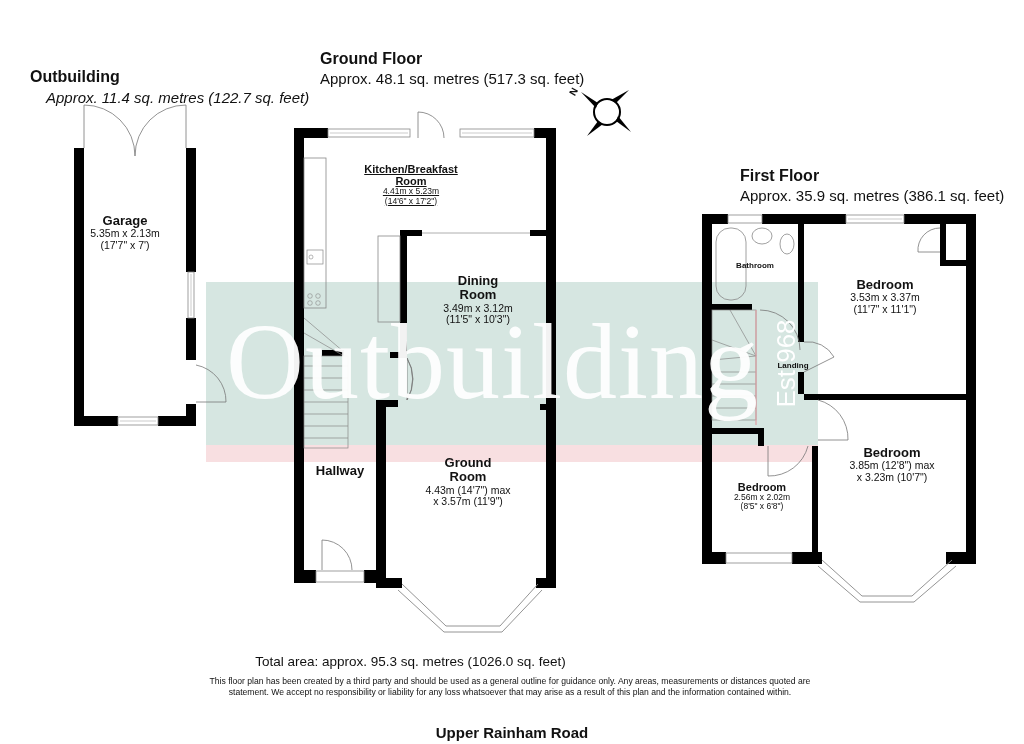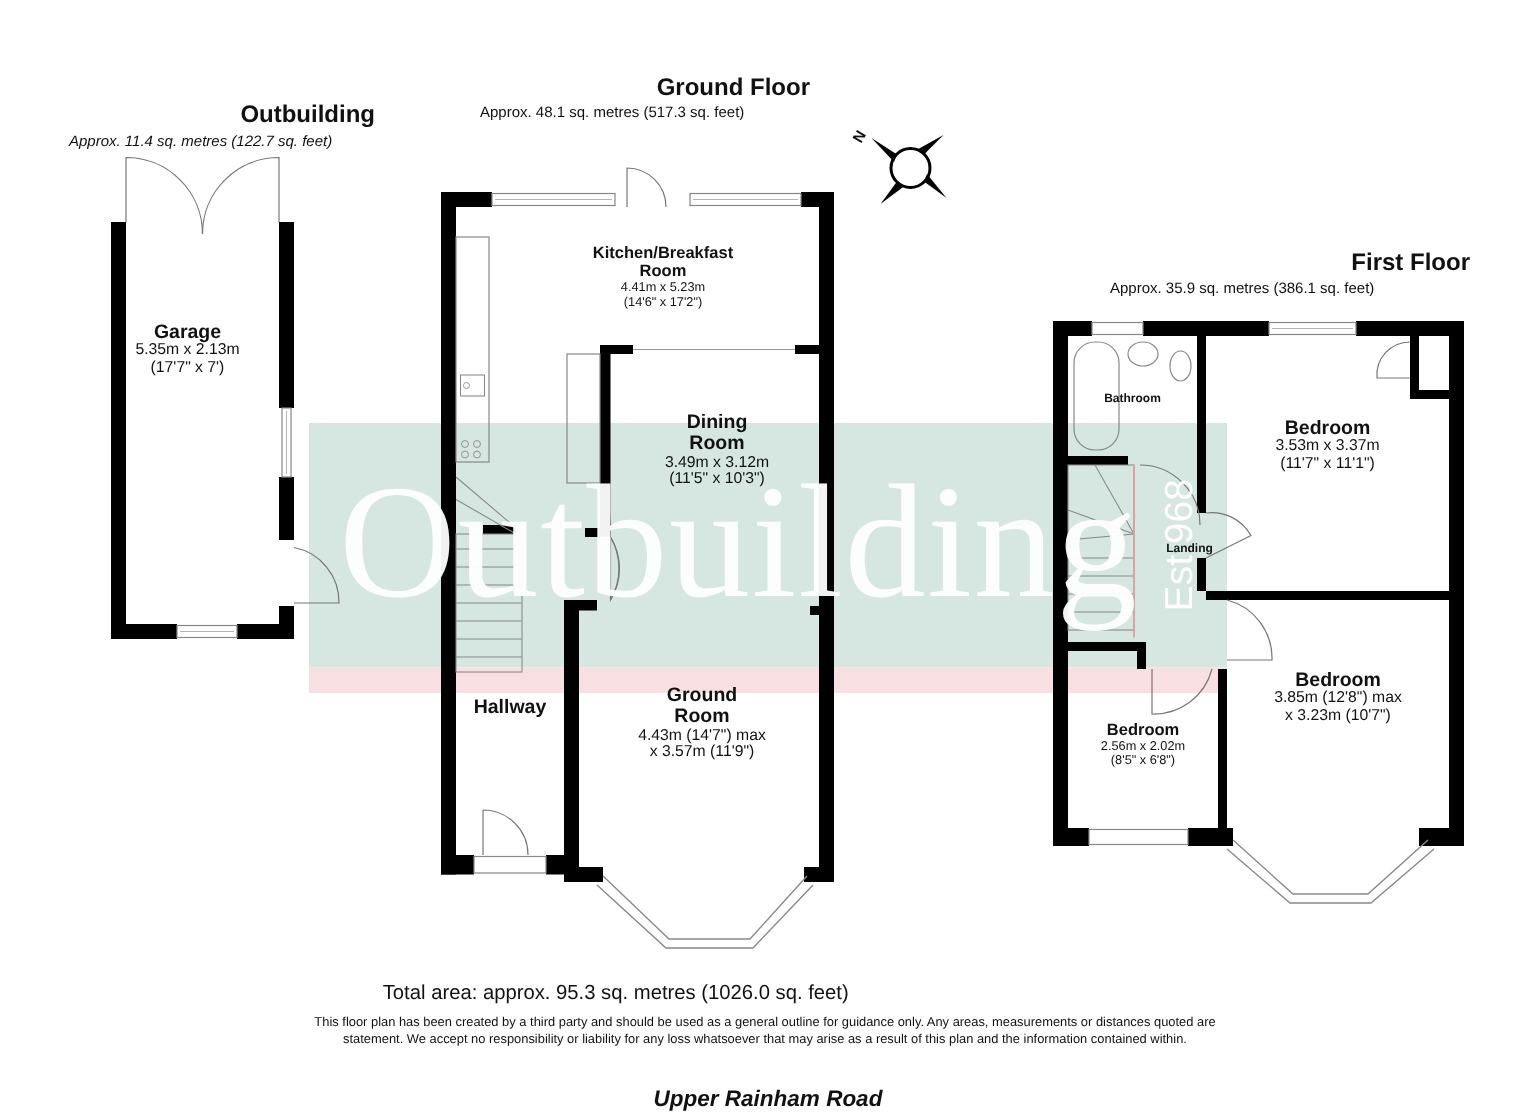--- a/index.html
+++ b/index.html
@@ -1,30 +1,30 @@
 <!DOCTYPE html>
 <html><head>
 <meta charset="utf-8">
 <style>
   html,body{margin:0;padding:0;background:#fff;}
   body{width:1024px;height:744px;position:relative;overflow:hidden;font-family:"Liberation Sans",sans-serif;color:#111;}
   .abs{position:absolute;}
-  .title{font-weight:bold;font-size:16px;text-align:right;white-space:nowrap;}
-  .subtitle{font-size:10px;white-space:nowrap;}
+  .title{font-weight:bold;font-size:16px;text-align:left;white-space:nowrap;}
+  .subtitle{font-size:15px;white-space:nowrap;}
   .room{position:absolute;text-align:center;line-height:1.1;white-space:nowrap;}
   .room .rn{font-weight:bold;font-size:13px;}
   .room .rn.sm{font-size:11px;}
   .room .rn.xs{font-size:8px;}
   .room .rd{font-size:10.5px;}
   .room .rd.sm{font-size:8.5px;}
   svg{position:absolute;left:0;top:0;}
   .wm{position:absolute;font-family:"Liberation Serif",serif;color:#fff;white-space:nowrap;}
   .footer-total{position:absolute;left:0;width:821px;top:654px;text-align:center;font-size:13.5px;}
   .disclaimer{position:absolute;left:170px;width:680px;top:676px;text-align:center;font-size:8.6px;line-height:1.28;}
-  .road{position:absolute;left:0;width:1024px;top:724px;text-align:center;font-weight:bold;font-size:15px;font-style:italic;}
+  .road{position:absolute;left:0;width:1024px;top:724px;text-align:center;font-weight:bold;font-size:15px;}
 </style>
 </head>
 <body>
 
 <div class="abs" style="left:206px;top:282px;width:612px;height:163px;background:#d6e6e1;"></div>
 <div class="abs" style="left:206px;top:445px;width:612px;height:17px;background:#f8dfe1;"></div>
 
 <svg width="1024" height="744" viewBox="0 0 1024 744">
 
   <g fill="#000">
@@ -204,21 +204,21 @@
 
 <div class="abs title" style="left:740px;width:240px;top:167px;">First Floor</div>
 <div class="abs subtitle" style="left:740px;width:240px;top:187px;">Approx. 35.9 sq. metres (386.1 sq. feet)</div>
 
 <div class="room" style="left:84px;width:82px;top:214px;">
   <div class="rn">Garage</div>
   <div class="rd">5.35m x 2.13m</div>
   <div class="rd">(17'7" x 7')</div>
 </div>
 
-<div class="room" style="left:372px;width:140px;top:163px;">
+<div class="room" style="left:341px;width:140px;top:163px;text-decoration:underline;">
   <div class="rn sm">Kitchen/Breakfast</div>
   <div class="rn sm">Room</div>
   <div class="rd sm">4.41m x 5.23m</div>
   <div class="rd sm">(14'6" x 17'2")</div>
 </div>
 
 <div class="room" style="left:410px;width:136px;top:274px;">
   <div class="rn">Dining</div>
   <div class="rn">Room</div>
   <div class="rd">3.49m x 3.12m</div>

